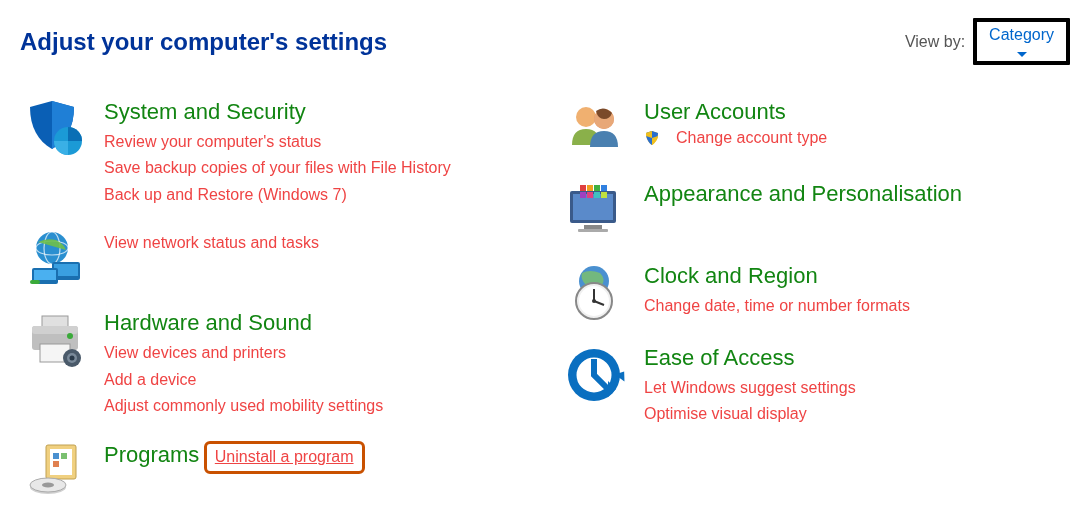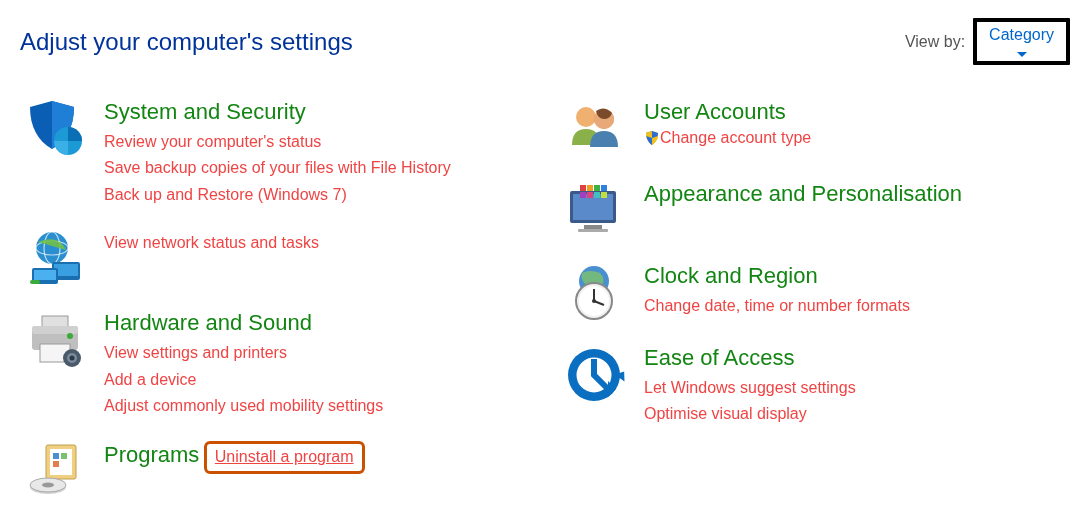--- a/index.html
+++ b/index.html
@@ -13,21 +13,21 @@
     }
     .header {
       display: flex;
       justify-content: space-between;
       align-items: center;
       margin-bottom: 34px;
     }
     .page-title {
       color: #003399;
       font-size: 24px;
-      font-weight: 400;
+      font-weight: 700;
       text-align: right;
     }
     .viewby {
       display: flex;
       align-items: center;
       gap: 8px;
       font-size: 16px;
     }
     .viewby-label { color: #555; }
     .viewby-select {
@@ -80,21 +80,21 @@
       color: #ef4444;
       font-size: 16px;
       display: block;
       margin-top: 4px;
       cursor: pointer;
       line-height: 1.4;
     }
     .cat-link-row {
       display: flex;
       align-items: center;
-      gap: 0;
+      gap: 16px;
     }
     .highlight-box {
       border: 3px solid #c95100;
       border-radius: 6px;
       padding: 2px 8px;
       display: inline-block;
       margin-top: 2px;
     }
     .highlight-box .cat-link { margin-top: 0; text-decoration: underline; }
     svg { display: block; }
@@ -162,21 +162,21 @@
           <rect x="8" y="16" width="46" height="8" rx="3" fill="#d0d0d0"></rect>
           <rect x="16" y="34" width="30" height="18" fill="#f5f5f5" stroke="#999"></rect>
           <circle cx="46" cy="26" r="3" fill="#3aaa3a"></circle>
           <circle cx="48" cy="48" r="9" fill="#4a5a6a"></circle>
           <circle cx="48" cy="48" r="5" fill="#7a8a9a"></circle>
           <circle cx="48" cy="48" r="2.5" fill="#2a3a4a"></circle>
         </svg>
       </div>
       <div class="cat-body">
         <span class="cat-title">Hardware and Sound</span>
-        <a class="cat-link">View settings and printers</a>
+        <a class="cat-link">View devices and printers</a>
         <a class="cat-link">Add a device</a>
         <a class="cat-link">Adjust commonly used mobility settings</a>
       </div>
     </div>
 
     <div class="category">
       <div class="icon-box">
         <svg width="62" height="58" viewBox="0 0 62 58">
           <rect x="22" y="6" width="30" height="34" rx="2" fill="#f0d080" stroke="#c0a050"></rect>
           <rect x="26" y="10" width="22" height="26" fill="#fff"></rect>

